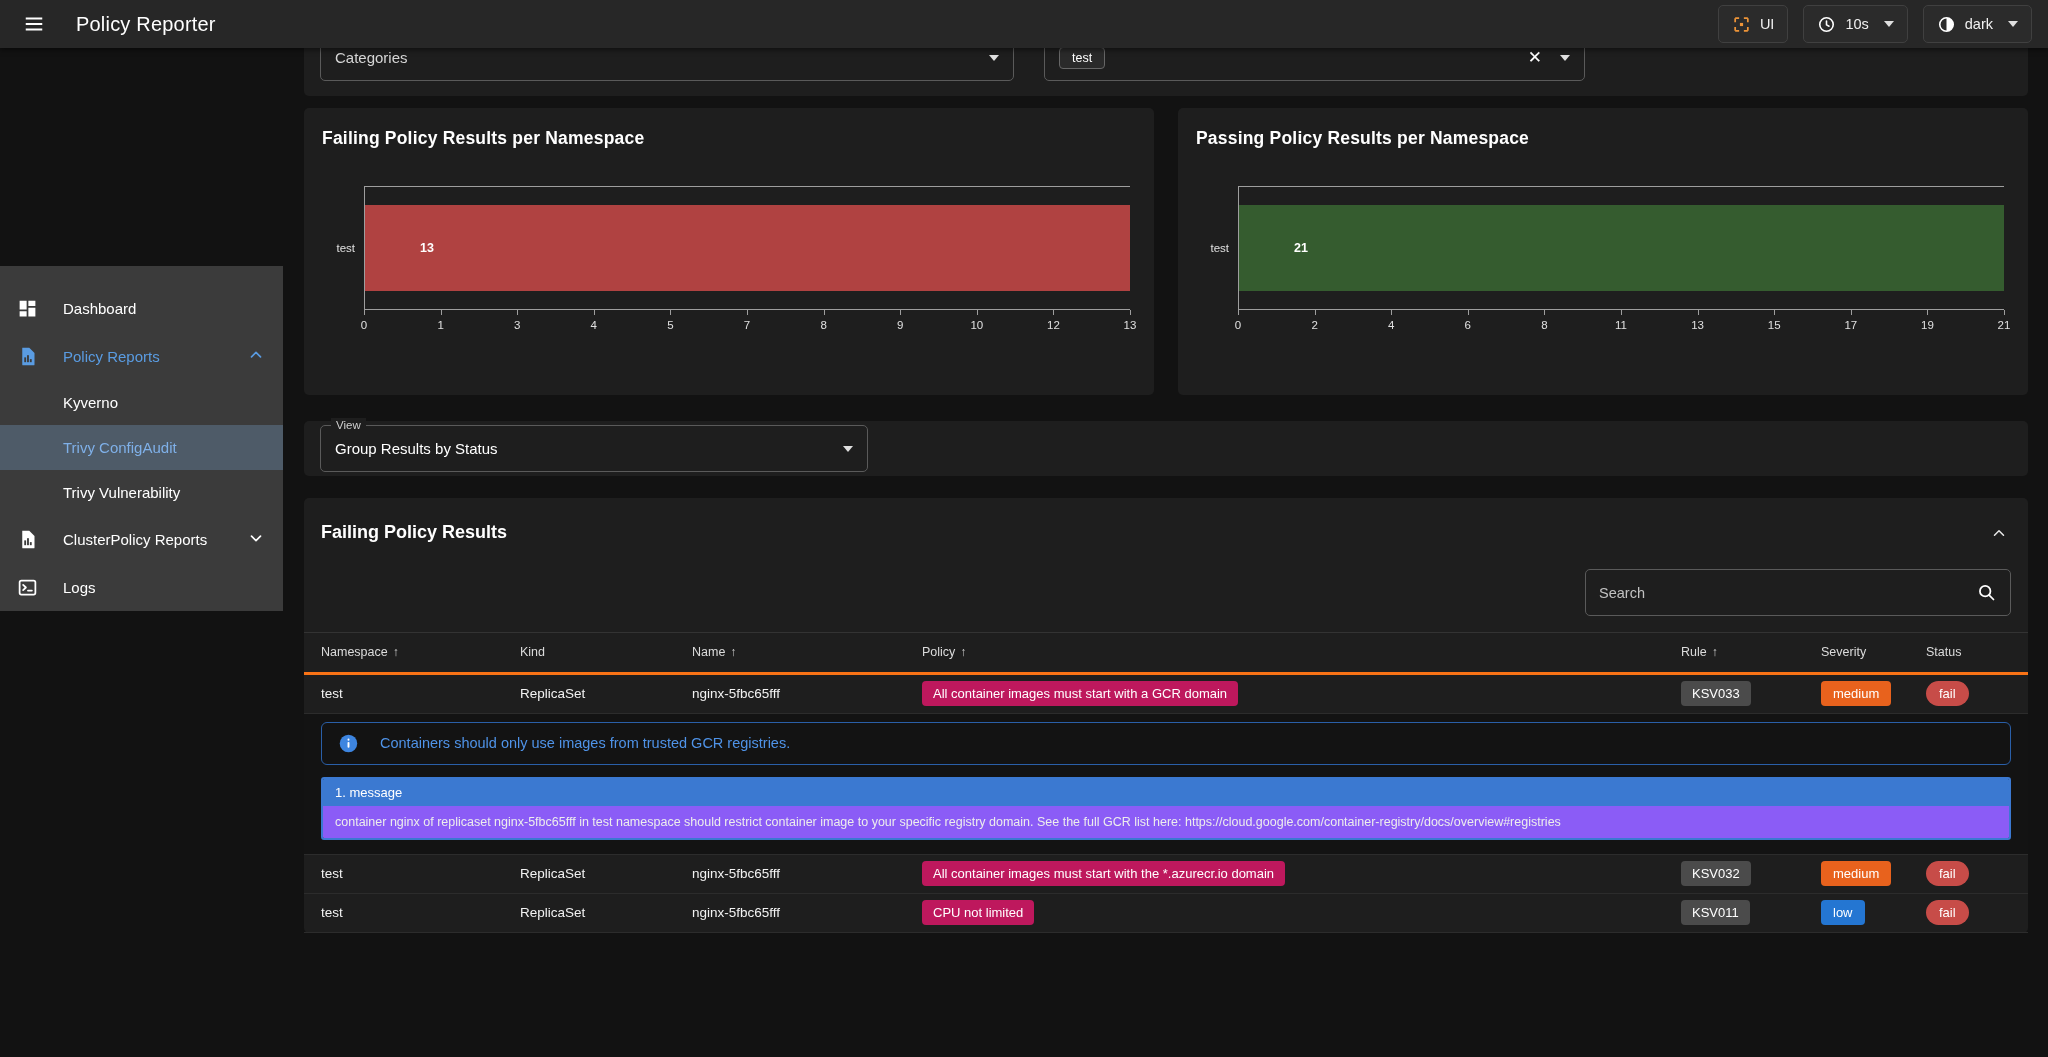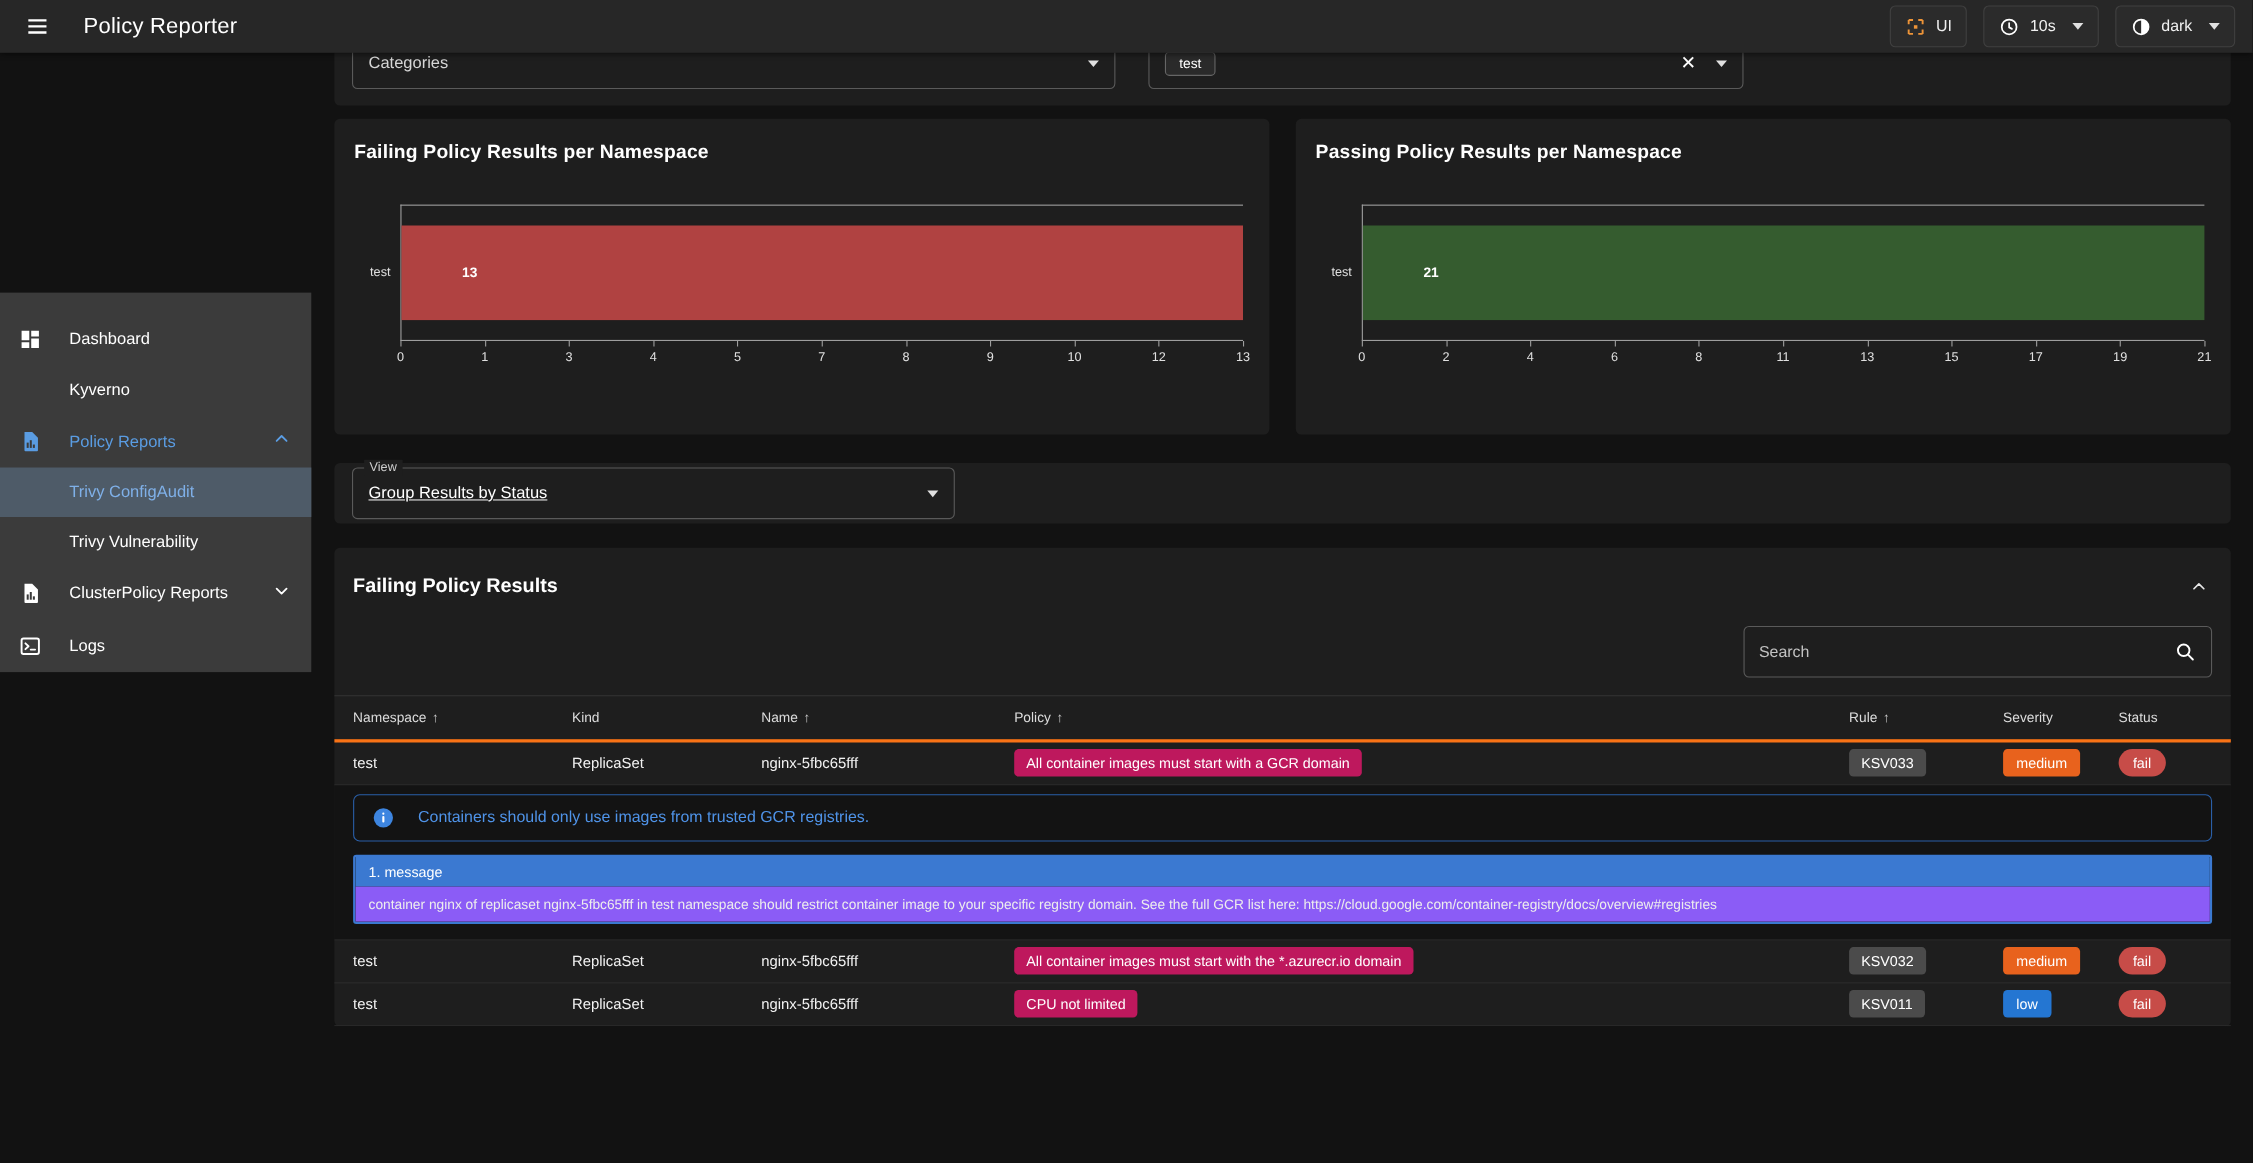--- a/index.html
+++ b/index.html
@@ -66,21 +66,21 @@
   .cat-label { width:42px; height:124px; display:flex; align-items:center; justify-content:flex-end; padding-right:9px; font-size:11.5px; color:#e0e0e0; flex-shrink:0; }
   .plot-col { flex:1; }
   .plot { position:relative; height:124px; border-top:1px solid #9e9e9e; border-bottom:1px solid #9e9e9e; border-left:1px solid #9e9e9e; }
   .hbar { position:absolute; left:0; top:14.5%; height:71%; }
   .hbar-label { position:absolute; left:55px; top:50%; transform:translateY(-50%); font-size:12.5px; font-weight:bold; color:#fff; }
   .ticks { position:relative; height:30px; }
   .tickmark { position:absolute; top:0; width:1px; height:5px; background:#9e9e9e; }
   .ticklabel { position:absolute; top:9px; transform:translateX(-50%); font-size:11.5px; color:#e0e0e0; }
   
   .view-card { margin-top:26px; padding:4px 16px; height:55px; display:flex; align-items:center; }
-  .view-select { width:548px;text-decoration:underline; }
+  .view-select { width:548px; }
   .view-select .sel-value { font-size:15px; color:#fff; }
   
   .results-card { margin-top:22px; height:435px; display:flex; flex-direction:column; }
   .results-head { display:flex; align-items:center; padding:24px 20px 6px 17px; }
   .results-title { font-size:18px; font-weight:bold; color:#fff; }
   .collapse-btn { margin-left:auto; cursor:pointer; display:flex; }
   .collapse-btn svg { width:18px; height:18px; }
   .search-row { display:flex; justify-content:flex-end; padding:20px 17px 16px; }
   .search-box { width:426px; height:47px; border:1px solid #5a5a5a; border-radius:5px; display:flex; align-items:center; padding:0 13px; }
   .search-box input { flex:1; background:transparent; border:none; outline:none; color:#fff; font-size:14.5px; font-family:inherit; }
@@ -149,38 +149,38 @@
 
   <div class="sidebar">
     <div class="side-item">
       <span class="s-icon">
         <svg viewBox="0 0 24 24">
             <path d="M3 13h8V3H3zm0 8h8v-6H3zm10 0h8V11h-8zm0-18v6h8V3z" fill="#fff"></path>
           </svg>
       </span>
       <span>Dashboard</span>
     </div>
-    <div class="side-item child">
-      <span>Kyverno</span>
-    </div>
     <div class="side-item blue">
       <span class="s-icon">
         <svg viewBox="0 0 24 24">
           <path d="M6 2h8l6 6v13a1 1 0 0 1-1 1H7a1 1 0 0 1-1-1z" fill="#5a9ce2"></path>
           <rect x="8.3" y="13" width="2.1" height="5.5" fill="#3b3b3b"></rect>
           <rect x="11.5" y="10.5" width="2.1" height="8" fill="#3b3b3b"></rect>
           <rect x="14.7" y="15" width="2.1" height="3.5" fill="#3b3b3b"></rect>
         </svg>
       </span>
       <span>Policy Reports</span>
       <span class="s-chev">
         <svg viewBox="0 0 24 24">
             <path d="M6 14.5 12 8.5 18 14.5" stroke="#5a9ce2" stroke-width="2.2" fill="none" stroke-linecap="round" stroke-linejoin="round"></path>
           </svg>
       </span>
+    </div>
+    <div class="side-item child">
+      <span>Kyverno</span>
     </div>
     <div class="side-item child selected">
       <span>Trivy ConfigAudit</span>
     </div>
     <div class="side-item child">
       <span>Trivy Vulnerability</span>
     </div>
     <div class="side-item">
       <span class="s-icon">
         <svg viewBox="0 0 24 24">

